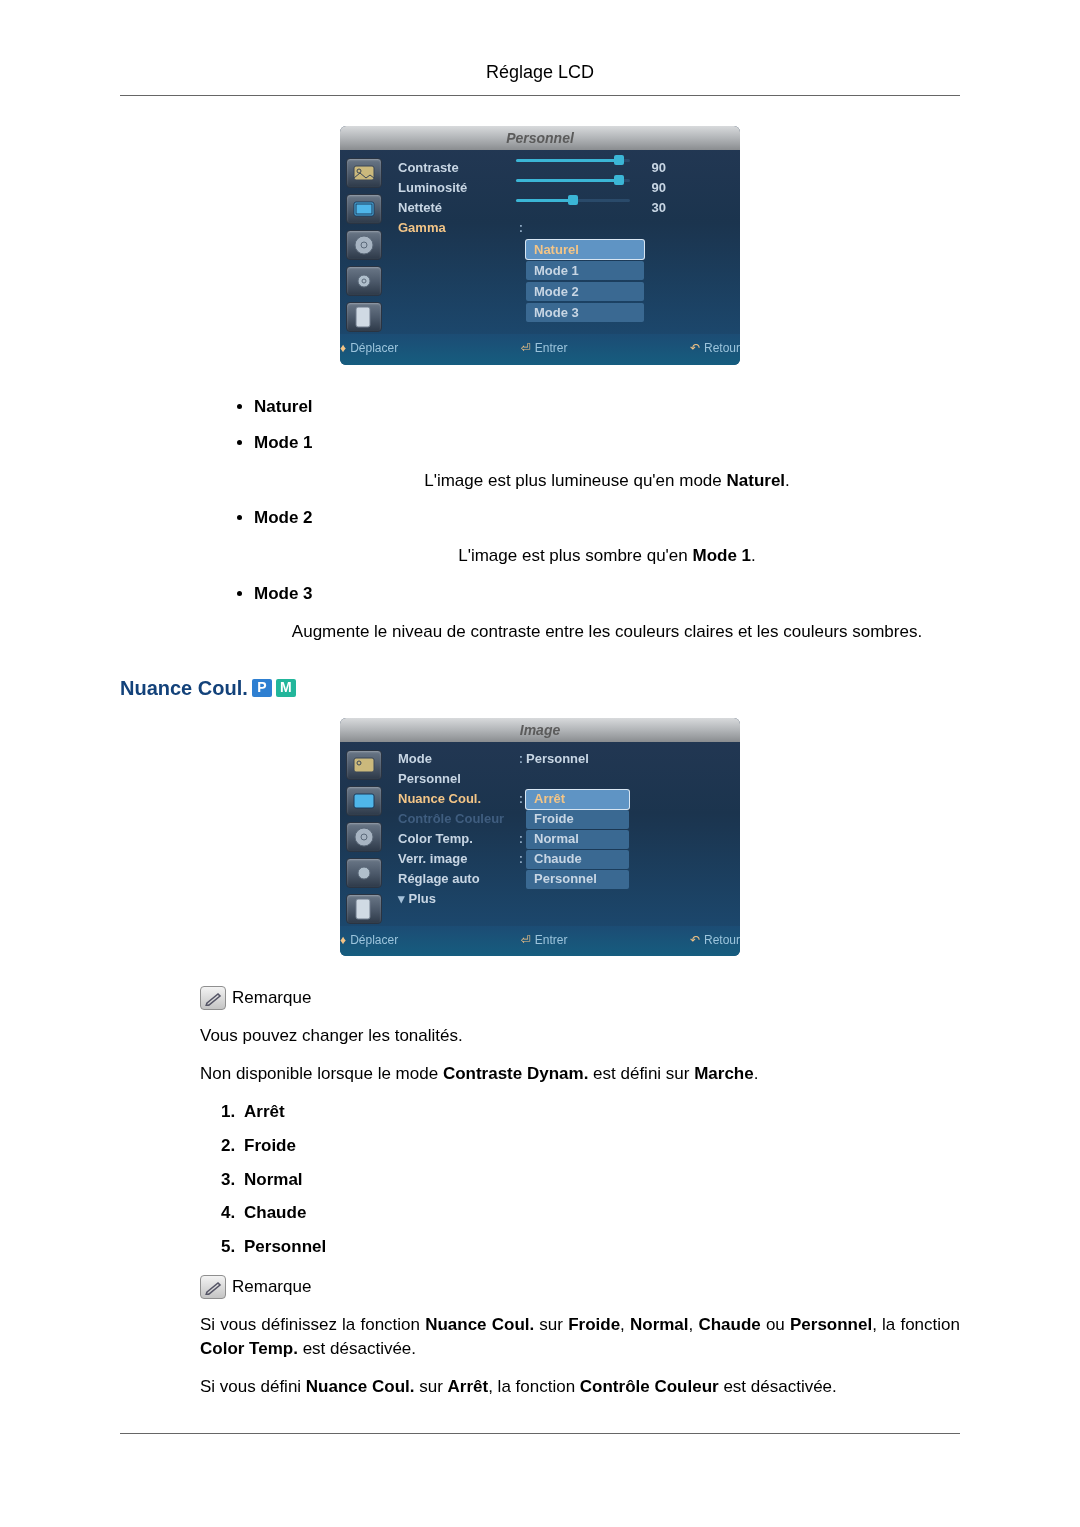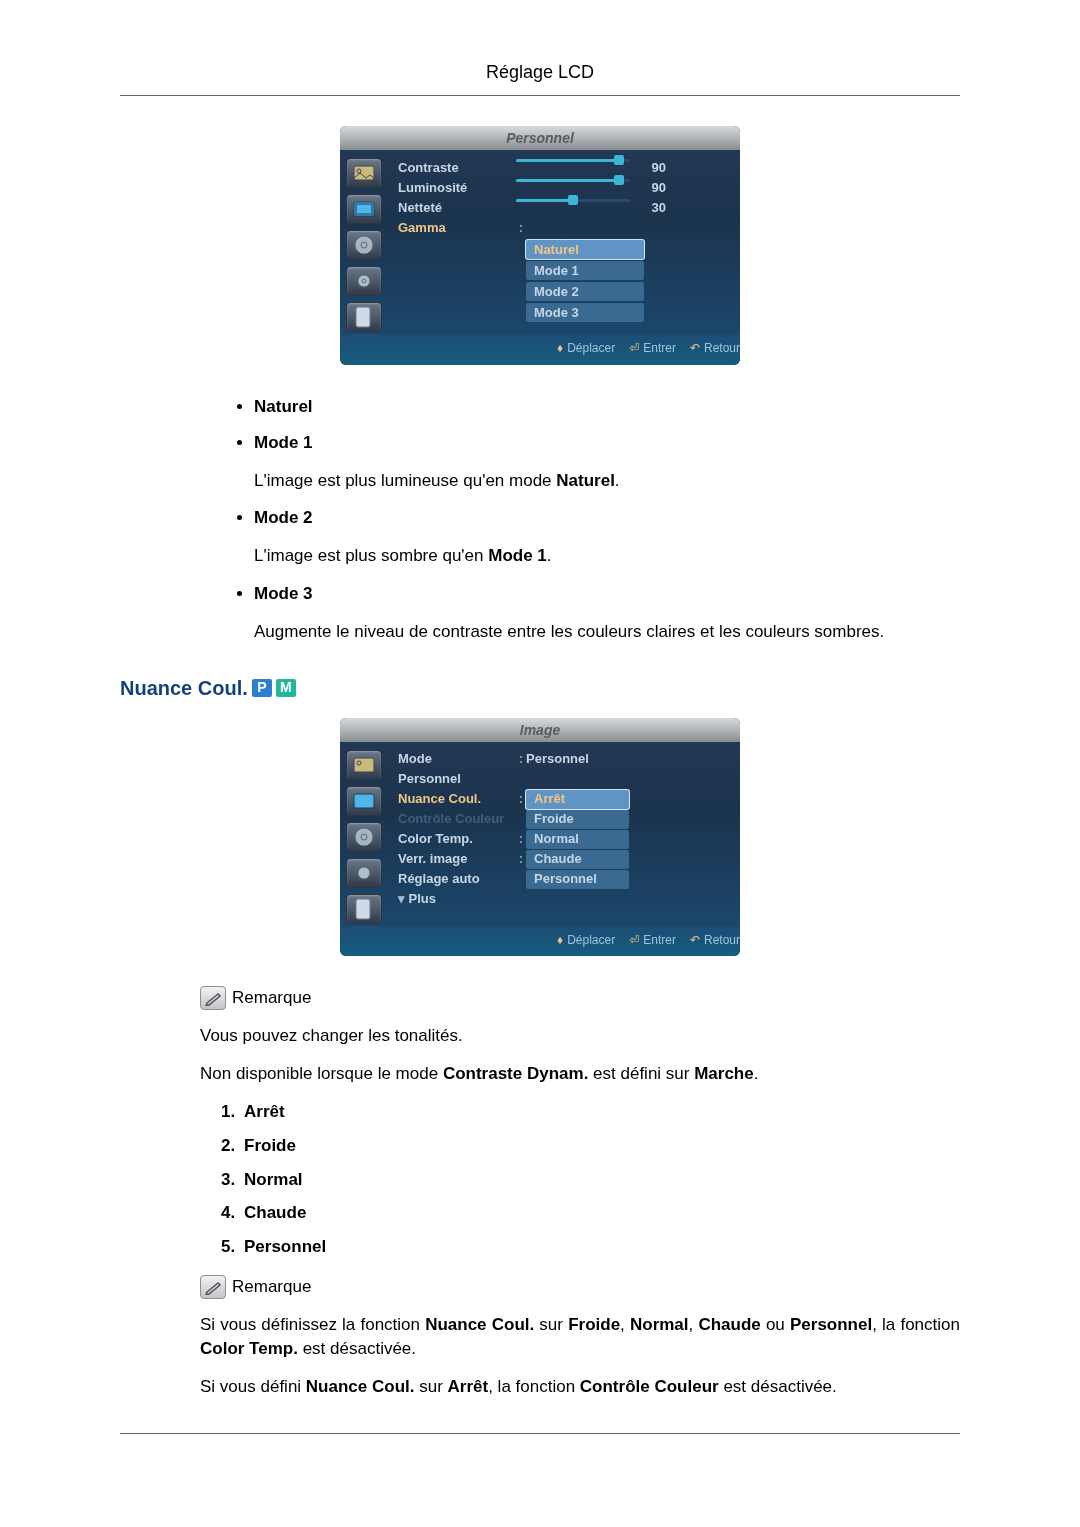--- a/index.html
+++ b/index.html
@@ -107,34 +107,34 @@
   }
   .opt-cell-short { width:95px; }
   .opt-cell.sel {
     background:#5f94c4;
     box-shadow: 0 0 0 1px #d8e6f3;
   }
   .opt-cell.sel.orange { color:#f3c587; }
   .options { display:flex; flex-direction:column; gap:2px; margin-left:128px; margin-top:2px;}
 
   .osd .footer {
-    display:flex; justify-content:flex-end; gap:14px;
+    display:flex; justify-content:space-between; gap:14px;
     padding:6px 0 8px 0; font-size:12px;
     background:linear-gradient(#1c4c74,#165d7f);
     color:#9cc4dc;
   }
   .osd .footer .f-ico { display:inline-block; margin-right:4px; }
   .osd .footer .orange { color:#f3c386; }
 
   
   .para { margin: 14px 0; }
   ul.dots { list-style-type: disc; padding-left: 34px; margin:14px 0; }
   ul.dots > li { margin:12px 0; }
   .li-head { font-weight:bold; color:#000; }
-  .desc { margin:14px 0 14px 34px; }
+  .desc { margin:14px 0 14px 34px;text-align:center; }
 
   ol { padding-left: 40px; margin:14px 0;}
   ol li { margin:10px 0; font-weight: bold; padding-left:4px;}
 
   h3.section {
     color:#13427a; font-size:20px; margin:30px 0 16px 0; font-weight:bold;
     display:flex; align-items:center; gap:4px;
   }
   .badge {
     display:inline-flex; align-items:center; justify-content:center;

